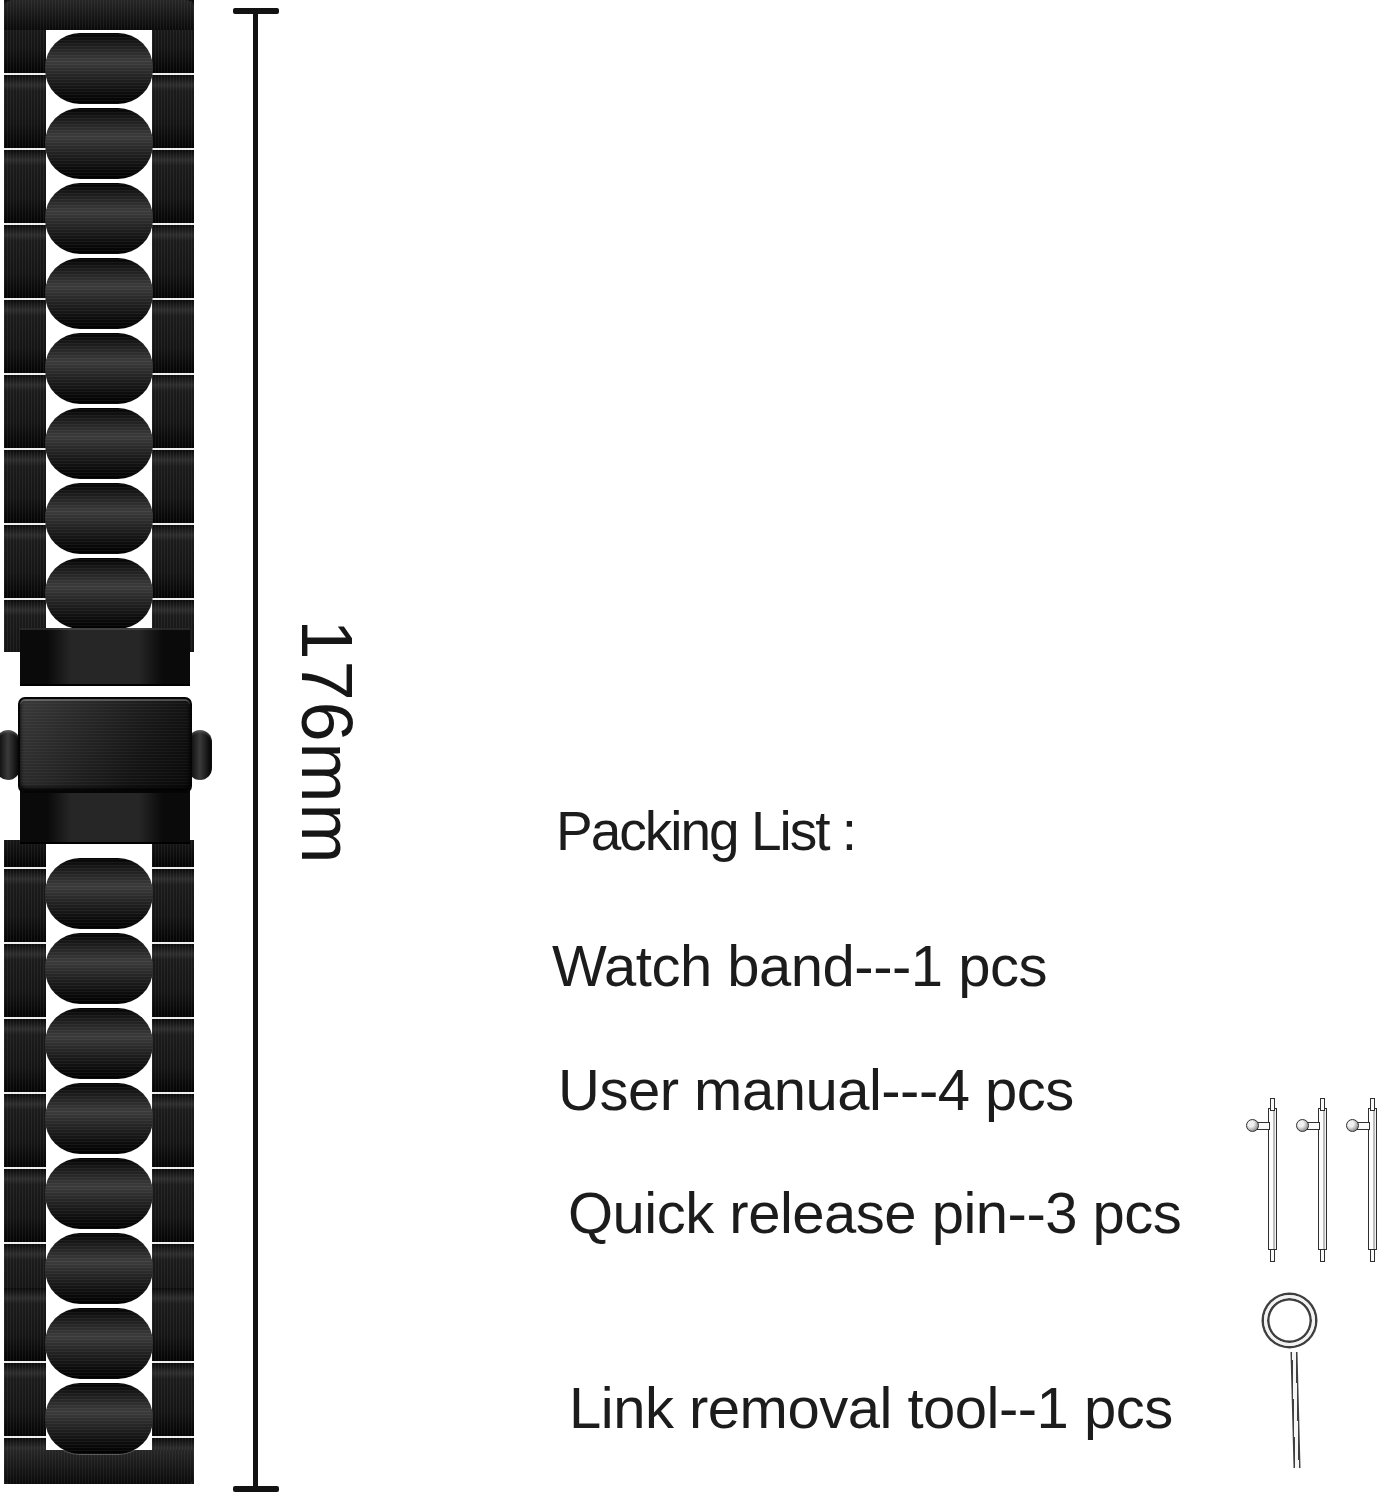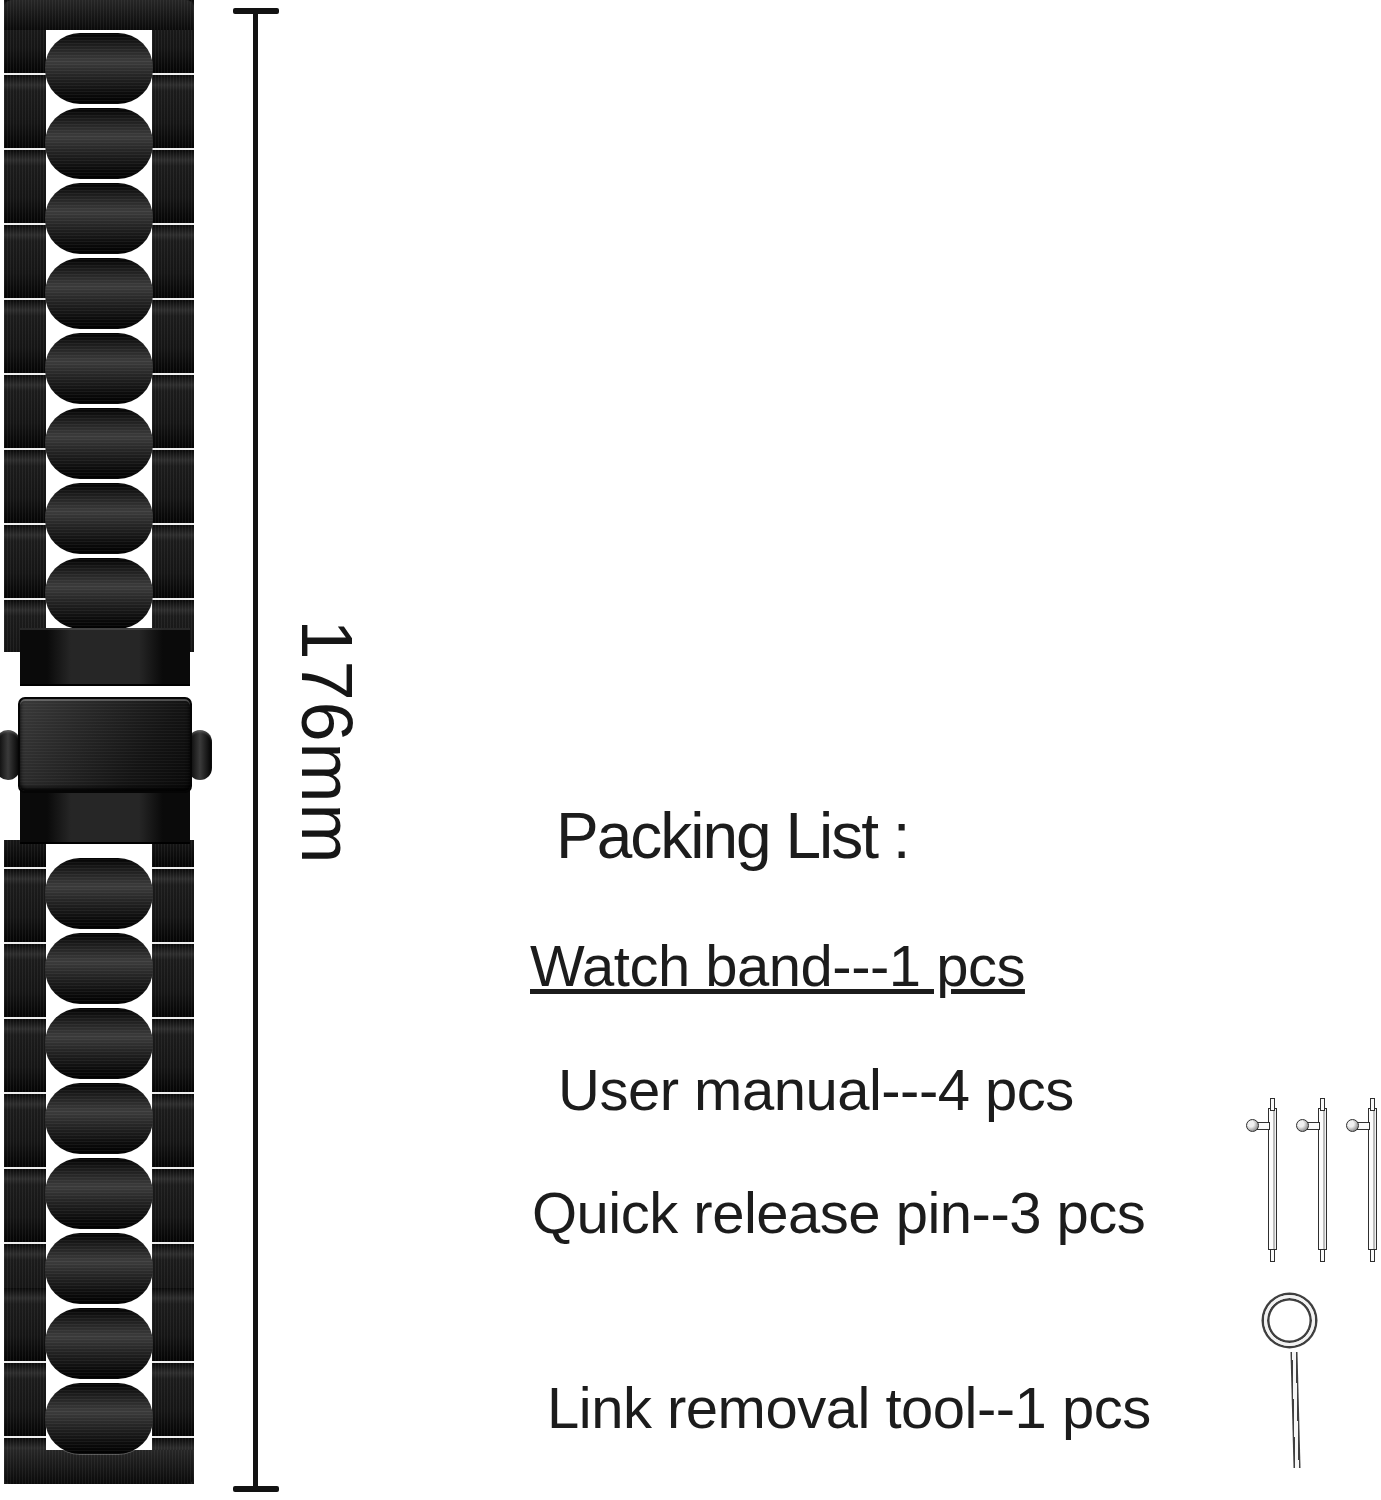--- a/index.html
+++ b/index.html
@@ -55,26 +55,26 @@
 
   
   .measure-line{position:absolute;left:253px;top:8px;width:5px;height:1484px;background:#121212;}
   .measure-cap{position:absolute;left:233px;width:46px;height:6px;background:#121212;border-radius:2px;}
   .measure-cap.top{top:8px;}
   .measure-cap.bottom{top:1486px;}
   .measure-label{position:absolute;left:327px;top:742px;transform:translate(-50%,-50%) rotate(90deg);
     font-size:72px;color:#161616;white-space:nowrap;letter-spacing:1px;}
 
   
-  .packing-heading{position:absolute;left:556px;top:804px;font-size:64px;letter-spacing:-2px;color:var(--text);white-space:nowrap;line-height:1;}
+  .packing-heading{position:absolute;left:556px;top:804px;font-size:55px;letter-spacing:-2px;color:var(--text);white-space:nowrap;line-height:1;}
   .packing-item{position:absolute;font-size:58px;letter-spacing:-0.5px;color:var(--text);white-space:nowrap;line-height:1;}
-  .packing-item.i0{left:530px;top:937px;text-decoration:underline;}
+  .packing-item.i0{left:552px;top:937px;}
   .packing-item.i1{left:558px;top:1061px;}
-  .packing-item.i2{left:532px;top:1184px;}
-  .packing-item.i3{left:547px;top:1379px;}
+  .packing-item.i2{left:568px;top:1184px;}
+  .packing-item.i3{left:569px;top:1379px;}
 
   
   .pin{position:absolute;width:36px;height:166px;}
   .pin .bar{position:absolute;left:22px;top:10px;width:9px;height:142px;
     background:linear-gradient(90deg,#fdfdfd 0 55%,#bdbdbd 55% 82%,#f2f2f2 82% 100%);
     border:1.5px solid #2f2f2f;}
   .pin .tip{position:absolute;left:24px;width:5px;height:13px;background:#fafafa;border:1.2px solid #2f2f2f;}
   .pin .tip.t{top:0;}
   .pin .tip.b{top:151px;}
   .pin .arm{position:absolute;left:9px;top:24px;width:15px;height:8px;background:#fafafa;border:1.2px solid #2f2f2f;}

